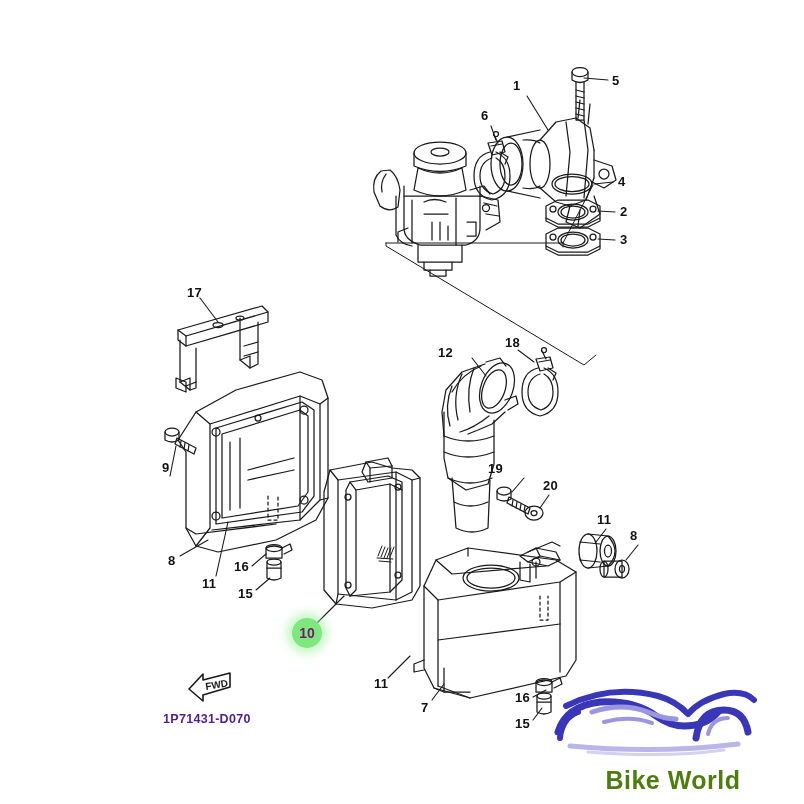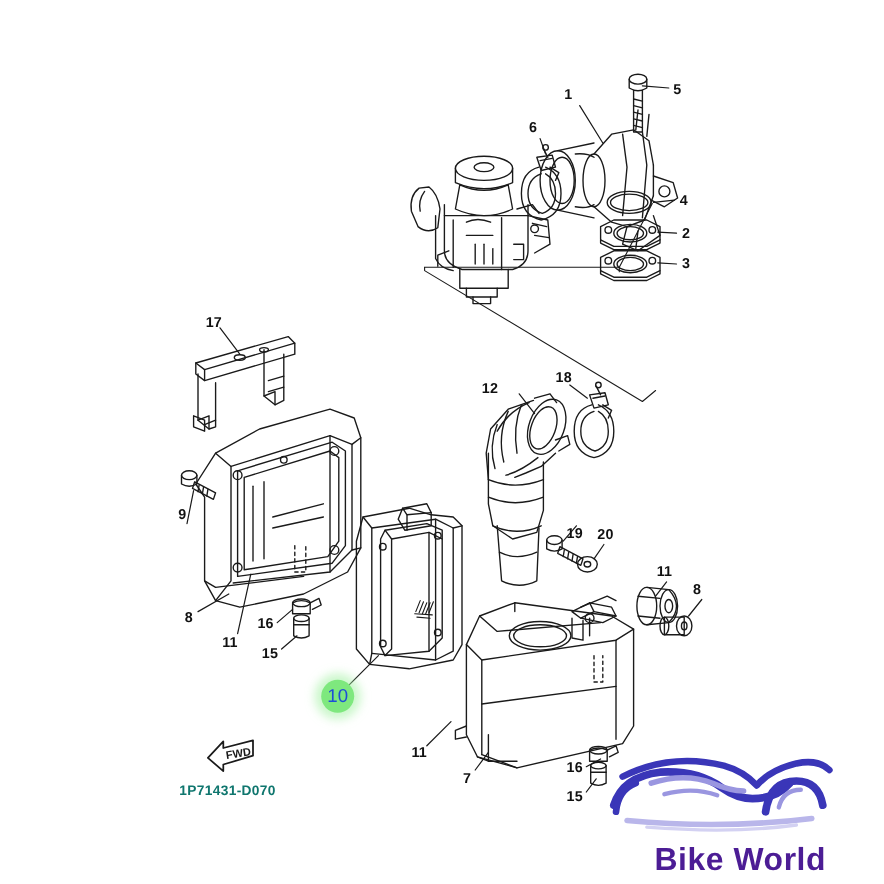--- a/index.html
+++ b/index.html
@@ -37,32 +37,32 @@
   }
   .callout-highlight {
     position: absolute;
     width: 30px;
     height: 30px;
     border-radius: 50%;
     display: flex;
     align-items: center;
     justify-content: center;
     font-family: "Liberation Sans", sans-serif;
-    font-size: 17px;
-    font-weight: normal;
-    color: #1d4ed8;
+    font-size: 14px;
+    font-weight: bold;
+    color: #701a75;
   }
   #diagram-code {
     position: absolute;
     left: 163px;
     top: 712px;
     font-family: "Liberation Sans", sans-serif;
     font-size: 12.5px;
     font-weight: bold;
-    color: #0f766e;
+    color: #4c1d95;
     letter-spacing: 0.3px;
   }
   #fwd-badge {
     position: absolute;
     left: 186px;
     top: 668px;
     width: 48px;
     height: 36px;
   }
   #brand-logo {
@@ -72,23 +72,23 @@
     width: 250px;
     height: 118px;
   }
   .brand-name {
     position: absolute;
     left: 0;
     top: 84px;
     width: 250px;
     text-align: center;
     font-family: "Liberation Sans", sans-serif;
-    font-size: 29px;
+    font-size: 25px;
     font-weight: bold;
-    color: #4c1d95;
+    color: #4d7c0f;
     letter-spacing: 0.5px;
   }
 </style>
 </head>
 <body>
 
 <div id="page">
 
   <svg id="diagram-svg" viewBox="0 0 804 804">
     <g fill="none" stroke="#1a1a1a" stroke-width="1.25" stroke-linejoin="round" stroke-linecap="round">
@@ -443,21 +443,21 @@
   <div class="callout-label" style="left:513px; top:79px;">1</div>
   <div class="callout-label" style="left:612px; top:74px;">5</div>
   <div class="callout-label" style="left:481px; top:109px;">6</div>
   <div class="callout-label" style="left:618px; top:175px;">4</div>
   <div class="callout-label" style="left:620px; top:205px;">2</div>
   <div class="callout-label" style="left:620px; top:233px;">3</div>
   <div class="callout-label" style="left:187px; top:286px;">17</div>
   <div class="callout-label" style="left:438px; top:346px;">12</div>
   <div class="callout-label" style="left:505px; top:336px;">18</div>
   <div class="callout-label" style="left:162px; top:461px;">9</div>
-  <div class="callout-label" style="left:515px; top:462px;margin-top:16px;">19</div>
+  <div class="callout-label" style="left:488px; top:462px;">19</div>
   <div class="callout-label" style="left:543px; top:479px;">20</div>
   <div class="callout-label" style="left:597px; top:513px;">11</div>
   <div class="callout-label" style="left:630px; top:529px;">8</div>
   <div class="callout-label" style="left:168px; top:554px;">8</div>
   <div class="callout-label" style="left:234px; top:560px;">16</div>
   <div class="callout-label" style="left:202px; top:577px;">11</div>
   <div class="callout-label" style="left:238px; top:587px;">15</div>
   <div class="callout-label" style="left:374px; top:677px;">11</div>
   <div class="callout-label" style="left:421px; top:701px;">7</div>
   <div class="callout-label" style="left:515px; top:691px;">16</div>

